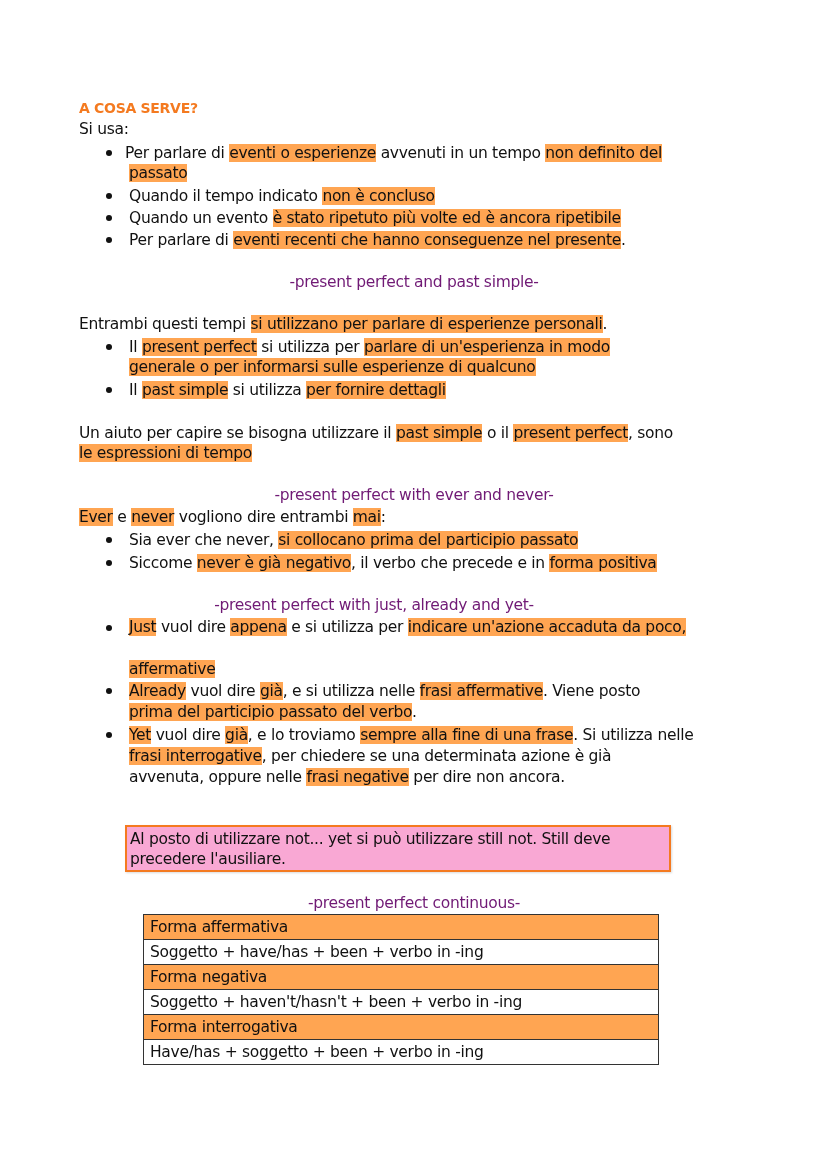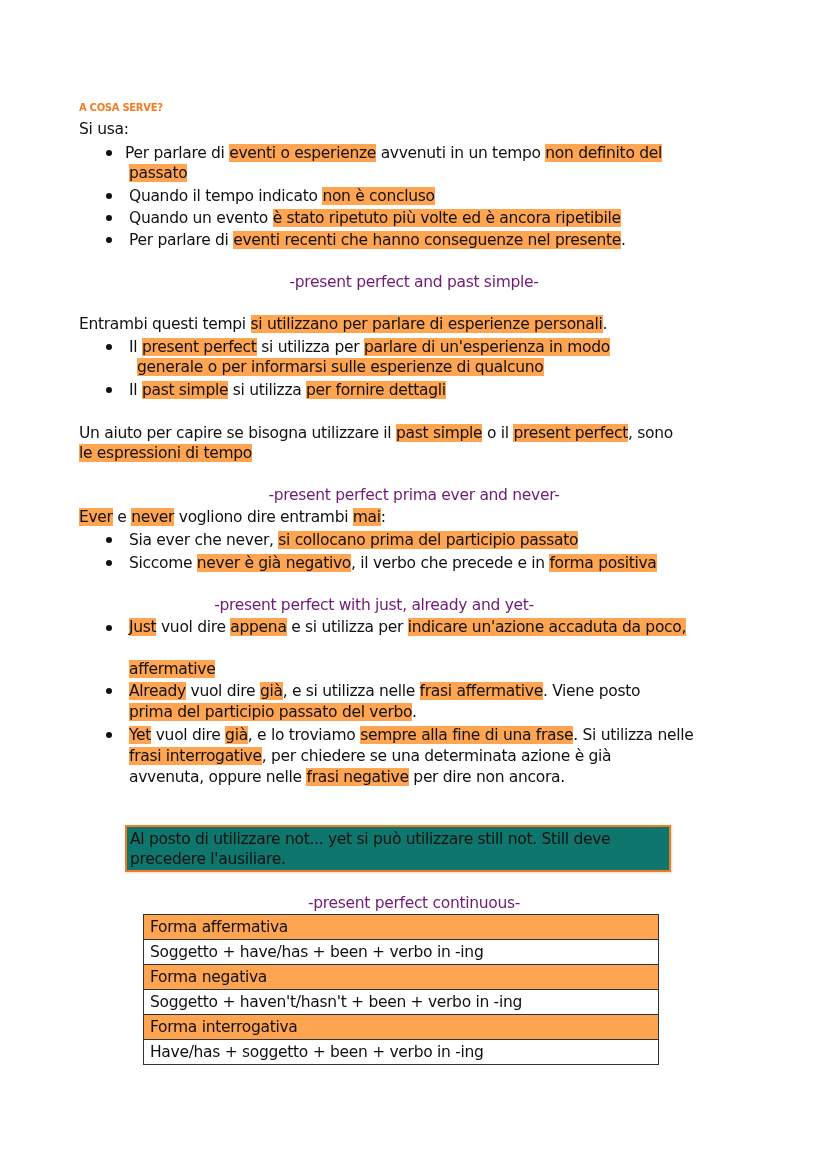--- a/index.html
+++ b/index.html
@@ -2,24 +2,24 @@
 <html><head>
 <meta charset="utf-8">
 <style>
   html, body { margin:0; padding:0; background:#ffffff; }
   body { width:828px; height:1171px; position:relative; overflow:hidden;
          font-family:"DejaVu Sans", sans-serif; color:#111; }
   .page { position:absolute; left:0; top:0; width:828px; height:1171px; }
   .line { position:absolute; font-size:15.5px; line-height:20px; white-space:nowrap; letter-spacing:-0.3px; }
   .hl { background:#FFA552; }
   .orange-title { color:#701a75; font-size:15.5px; }
-  .heading { color:#F47A20; font-weight:bold; font-size:10px; }
+  .heading { color:#F47A20; font-weight:bold; font-size:14px; }
   .bullet { position:absolute; width:6px; height:6px; background:#111; border-radius:50%; }
   .callout { position:absolute; left:125px; top:825px; width:542px; height:43px;
-             background:#0f766e; border:2px solid #F47A20; box-shadow:1px 1px 2px rgba(0,0,0,0.15); }
+             background:#f9a8d4; border:2px solid #F47A20; box-shadow:1px 1px 2px rgba(0,0,0,0.15); }
   .callout .line { position:absolute; }
   table.forms { position:absolute; left:143px; top:914px; width:516px; border-collapse:collapse; }
   table.forms td { border:1px solid #333; padding:0 6px; height:24px; font-size:15.5px; letter-spacing:-0.3px; }
   table.forms tr.h td { background:#FFA552; }
 </style>
 </head>
 <body>
 
 <div class="page">
 
@@ -50,33 +50,33 @@
   <div class="line orange-title" style="left:0;width:828px;text-align:center;top:272px;">-present perfect and past simple-</div>
 
   <div class="line" style="left:79px;top:314px;">
     <span>Entrambi questi tempi </span><span class="hl">si utilizzano per parlare di esperienze personali</span><span>.</span>
   </div>
 
   <span class="bullet" style="left:106px;top:344px;"></span>
   <div class="line" style="left:129px;top:337px;">
     <span>Il </span><span class="hl">present perfect</span><span> si utilizza per </span><span class="hl">parlare di un'esperienza in modo</span>
   </div>
-  <div class="line" style="left:129px;top:357px;margin-left:8px;"><span class="hl">generale o per informarsi sulle esperienze di qualcuno</span></div>
+  <div class="line" style="left:129px;top:357px;"><span class="hl">generale o per informarsi sulle esperienze di qualcuno</span></div>
 
   <span class="bullet" style="left:106px;top:387px;"></span>
   <div class="line" style="left:129px;top:380px;">
     <span>Il </span><span class="hl">past simple</span><span> si utilizza </span><span class="hl">per fornire dettagli</span>
   </div>
 
   <div class="line" style="left:79px;top:423px;">
     <span>Un aiuto per capire se bisogna utilizzare il </span><span class="hl">past simple</span><span> o il </span><span class="hl">present perfect</span><span>, sono</span>
   </div>
   <div class="line" style="left:79px;top:443px;"><span class="hl">le espressioni di tempo</span></div>
 
-  <div class="line orange-title" style="left:0;width:828px;text-align:center;top:485px;">-present perfect prima ever and never-</div>
+  <div class="line orange-title" style="left:0;width:828px;text-align:center;top:485px;">-present perfect with ever and never-</div>
   <div class="line" style="left:79px;top:507px;">
     <span class="hl">Ever</span><span> e </span><span class="hl">never</span><span> vogliono dire entrambi </span><span class="hl">mai</span><span>:</span>
   </div>
 
   <span class="bullet" style="left:106px;top:537px;"></span>
   <div class="line" style="left:129px;top:530px;">
     <span>Sia ever che never, </span><span class="hl">si collocano prima del participio passato</span>
   </div>
   <span class="bullet" style="left:106px;top:560px;"></span>
   <div class="line" style="left:129px;top:553px;">

